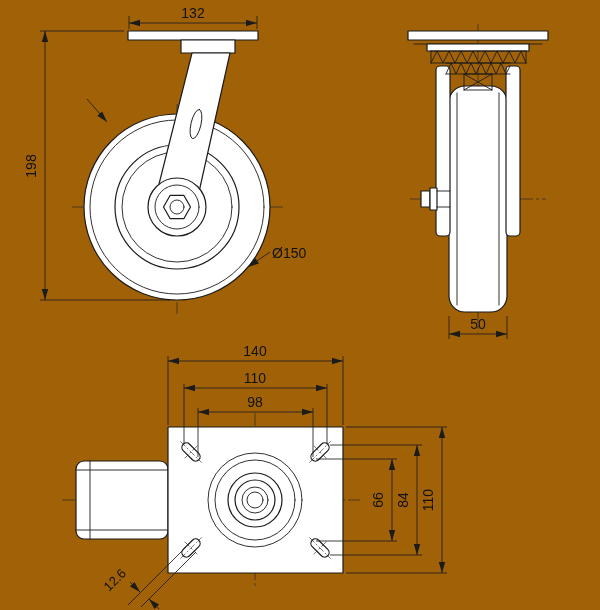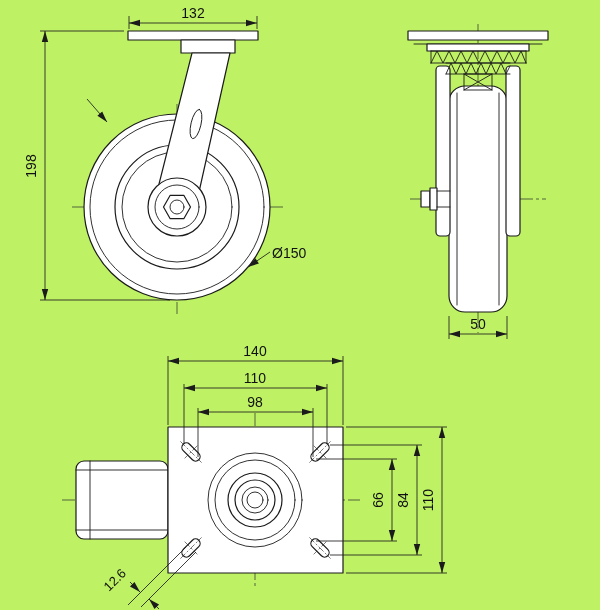--- a/index.html
+++ b/index.html
@@ -1,16 +1,16 @@
 <!DOCTYPE html>
 <html><head>
 <meta charset="utf-8">
 <style>
   html,body{margin:0;padding:0;background:#ffffff;}
-  .sheet{width:600px;height:610px;background:#bef264;position:relative;overflow:hidden;}
+  .sheet{width:600px;height:610px;background:#a16207;position:relative;overflow:hidden;}
   svg{display:block;}
   .obj {stroke:#1b1b1b;fill:none;stroke-width:1.2;stroke-linejoin:round;stroke-linecap:round;}
   .objf{stroke:#1b1b1b;fill:#ffffff;stroke-width:1.2;stroke-linejoin:round;}
   .thin{stroke:#1b1b1b;fill:none;stroke-width:0.9;stroke-linecap:round;}
   .dim {stroke:#1c1c1c;fill:none;stroke-width:0.85;}
   .ctr {stroke:#2a2a2a;fill:none;stroke-width:0.7;stroke-dasharray:13 3 3 3;}
   .ctr2{stroke:#2a2a2a;fill:none;stroke-width:0.6;stroke-dasharray:7 2 2 2;}
   .dt  {font-family:"Liberation Sans","DejaVu Sans",sans-serif;font-size:14px;fill:#111;}
   .dts {font-family:"Liberation Sans","DejaVu Sans",sans-serif;font-size:13px;fill:#111;}
 </style>

